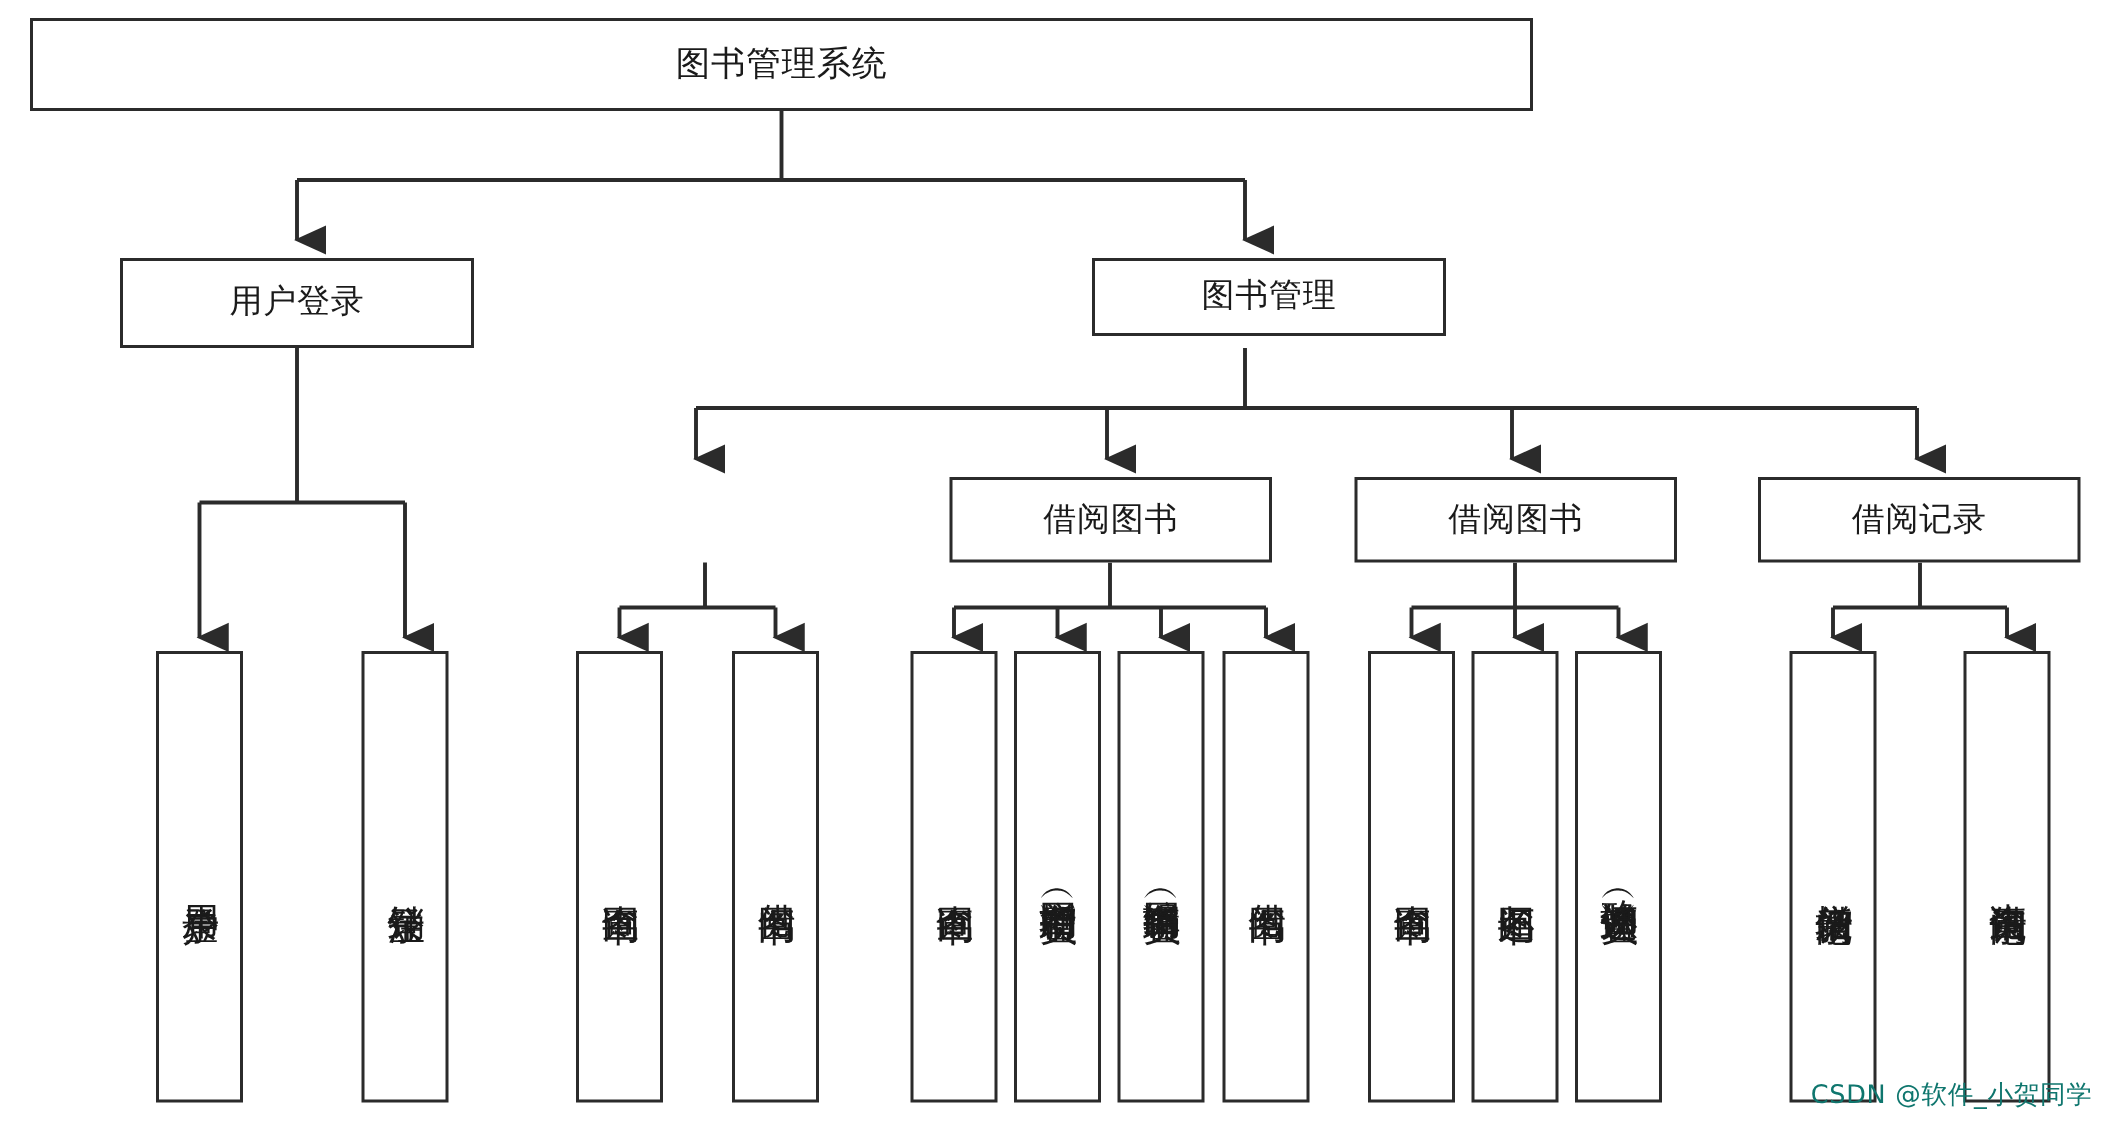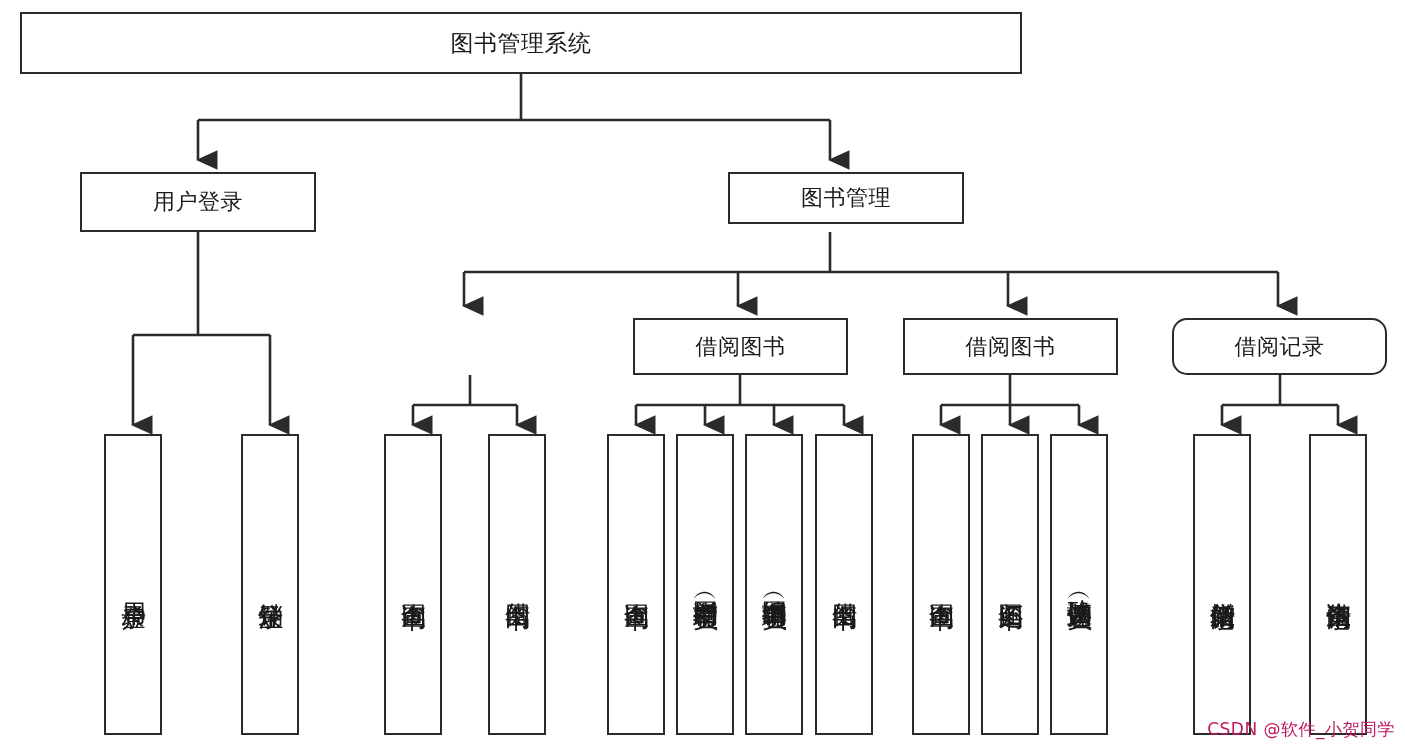--- a/index.html
+++ b/index.html
@@ -62,21 +62,21 @@
   }
   .node.leaf.tall .label {
     font-size: 25px;
     line-height: 1.04;
   }
   #watermark {
     position: absolute;
     right: 10px;
     bottom: 6px;
     font-size: 17px;
-    color: #be185d;
+    color: #0f766e;
     white-space: nowrap;
     letter-spacing: 0.5px;
   }
 </style>
 </head>
 <body>
 
 <div id="canvas">
 
   <svg id="edges" viewBox="0 0 1405 747" xmlns="http://www.w3.org/2000/svg">
@@ -139,21 +139,21 @@
   <div class="node horizontal" style="left:712px; top:172px; width:236px; height:52px;margin-left:16px;">
     <span class="label">图书管理</span>
   </div>
 
   <div class="node horizontal" style="left:633px; top:318px; width:215px; height:57px;">
     <span class="label">借阅图书</span>
   </div>
   <div class="node horizontal" style="left:903px; top:318px; width:215px; height:57px;">
     <span class="label">借阅图书</span>
   </div>
-  <div class="node horizontal" style="left:1172px; top:318px; width:215px; height:57px;border-radius:15px;">
+  <div class="node horizontal" style="left:1172px; top:318px; width:215px; height:57px;">
     <span class="label">借阅记录</span>
   </div>
 
   <div class="node leaf" style="left:104px; top:434px; width:58px; height:301px;">
     <span class="label">用户登录</span>
   </div>
   <div class="node leaf" style="left:241px; top:434px; width:58px; height:301px;">
     <span class="label">注销登录</span>
   </div>
 

